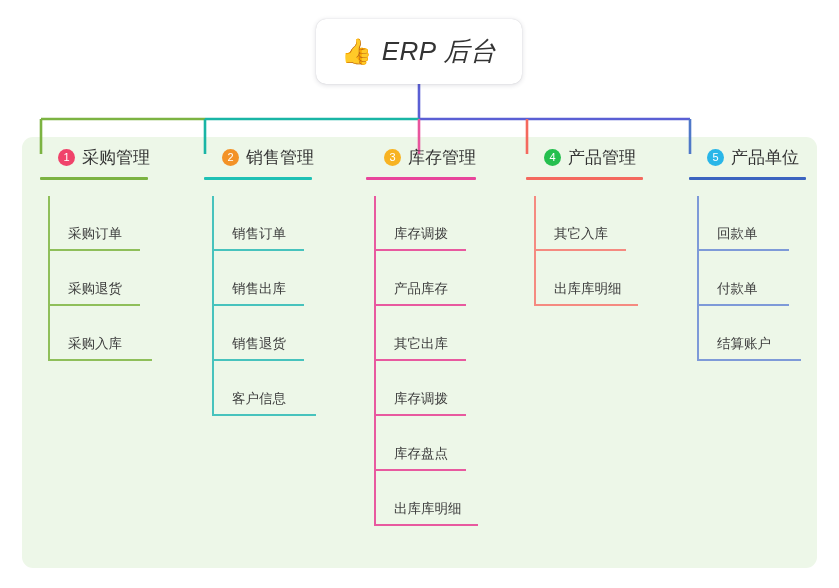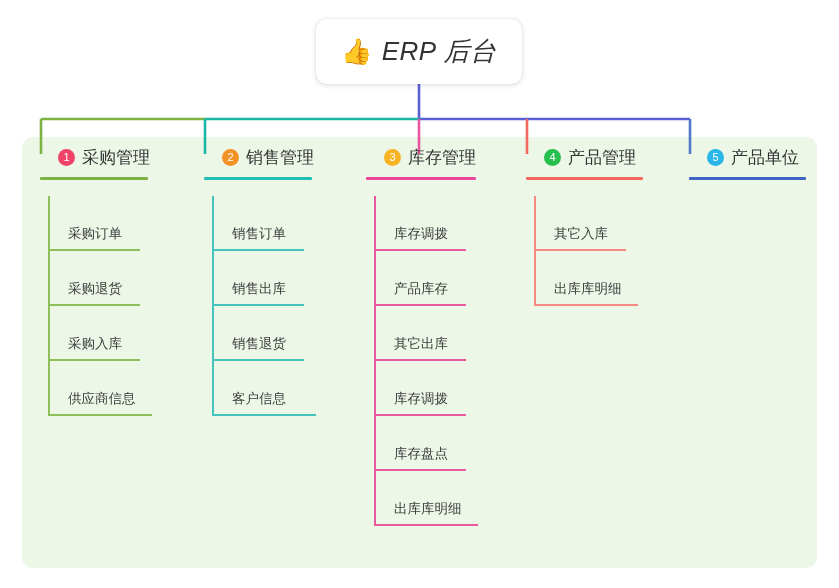--- a/index.html
+++ b/index.html
@@ -178,25 +178,20 @@
         <div class="leaf">
           <div class="leaf-stem" style="background: rgb(143, 191, 90);"></div>
           <div class="leaf-label">采购退货</div>
           <div class="leaf-rule" style="background: rgb(143, 191, 90);"></div>
         </div>
         <div class="leaf">
           <div class="leaf-stem" style="background: rgb(143, 191, 90);"></div>
           <div class="leaf-label">采购入库</div>
           <div class="leaf-rule" style="background: rgb(143, 191, 90);"></div>
         </div>
-        <div class="leaf">
-          <div class="leaf-stem" style="background: rgb(143, 191, 90);"></div>
-          <div class="leaf-label">供应商信息</div>
-          <div class="leaf-rule" style="background: rgb(143, 191, 90);"></div>
-        </div>
       </div>
     </div>
     <div class="column" style="left: 204px;">
       <div class="col-head" style="width: 108px;">
         <span class="badge" style="background: rgb(243, 146, 39);">2</span>
         <span class="head-label">销售管理</span>
       </div>
       <div class="head-rule" style="background: rgb(31, 193, 181); width: 108px;"></div>
       <div class="leaves">
         <div class="leaf">
@@ -278,14 +273,31 @@
           <div class="leaf-rule" style="background: rgb(245, 138, 128);"></div>
         </div>
       </div>
     </div>
     <div class="column" style="left: 689px;">
       <div class="col-head" style="width: 117px;">
         <span class="badge" style="background: rgb(41, 182, 232);">5</span>
         <span class="head-label">产品单位</span>
       </div>
       <div class="head-rule" style="background: rgb(60, 100, 192); width: 117px;"></div>
+      <div class="leaves">
+        <div class="leaf">
+          <div class="leaf-stem" style="background: rgb(126, 154, 216);"></div>
+          <div class="leaf-label">回款单</div>
+          <div class="leaf-rule" style="background: rgb(126, 154, 216);"></div>
+        </div>
+        <div class="leaf">
+          <div class="leaf-stem" style="background: rgb(126, 154, 216);"></div>
+          <div class="leaf-label">付款单</div>
+          <div class="leaf-rule" style="background: rgb(126, 154, 216);"></div>
+        </div>
+        <div class="leaf">
+          <div class="leaf-stem" style="background: rgb(126, 154, 216);"></div>
+          <div class="leaf-label">结算账户</div>
+          <div class="leaf-rule" style="background: rgb(126, 154, 216);"></div>
+        </div>
+      </div>
     </div>
   </div>
 
 </body></html>

